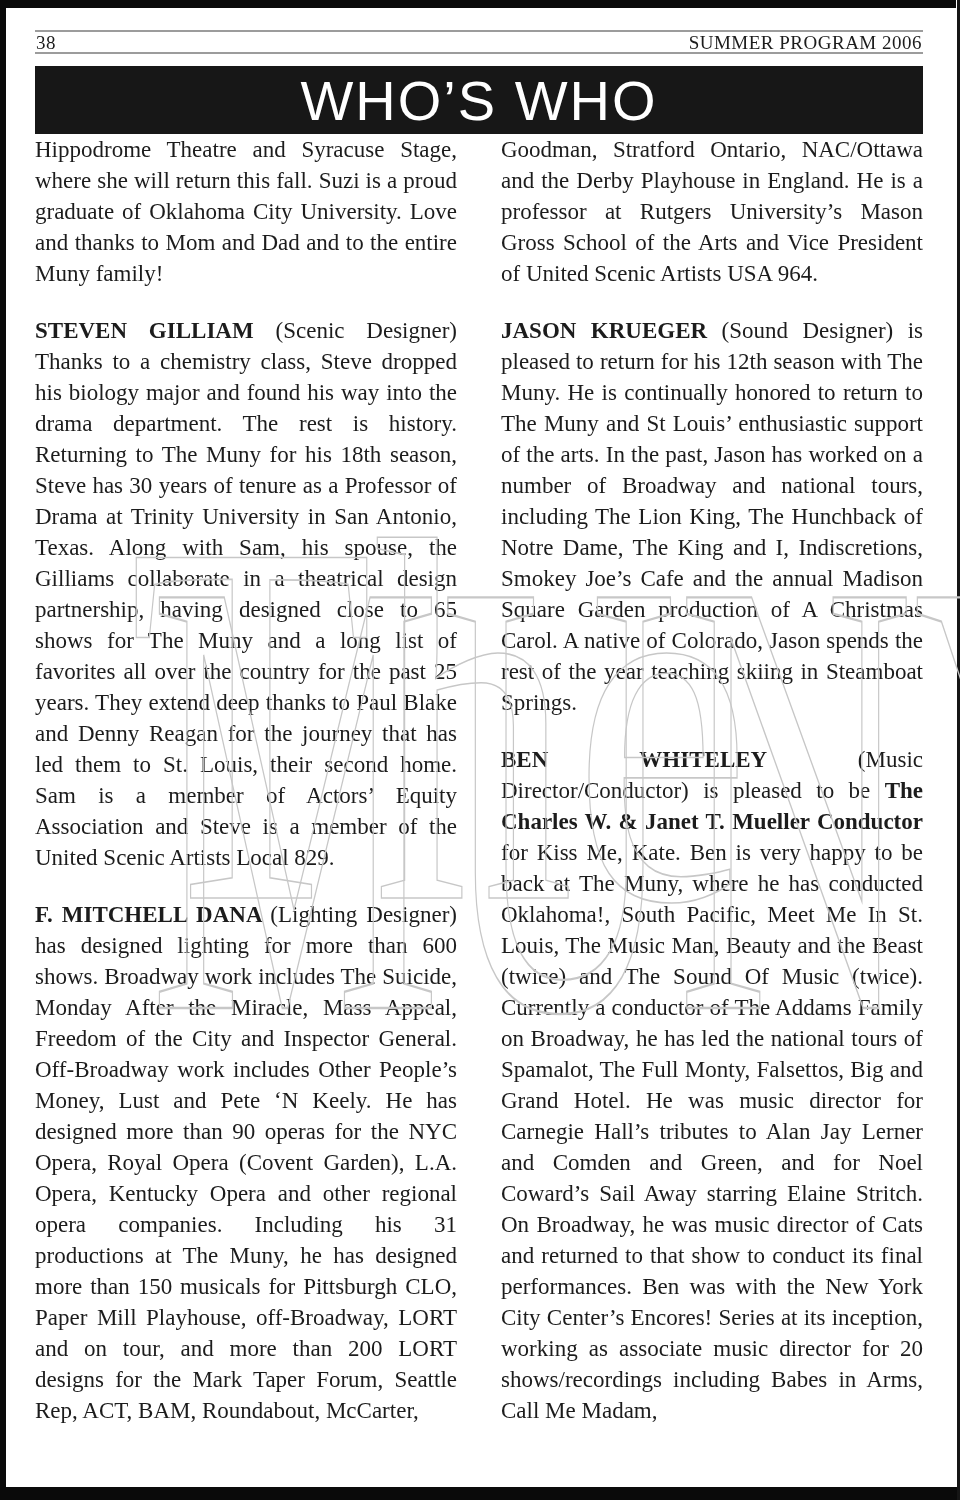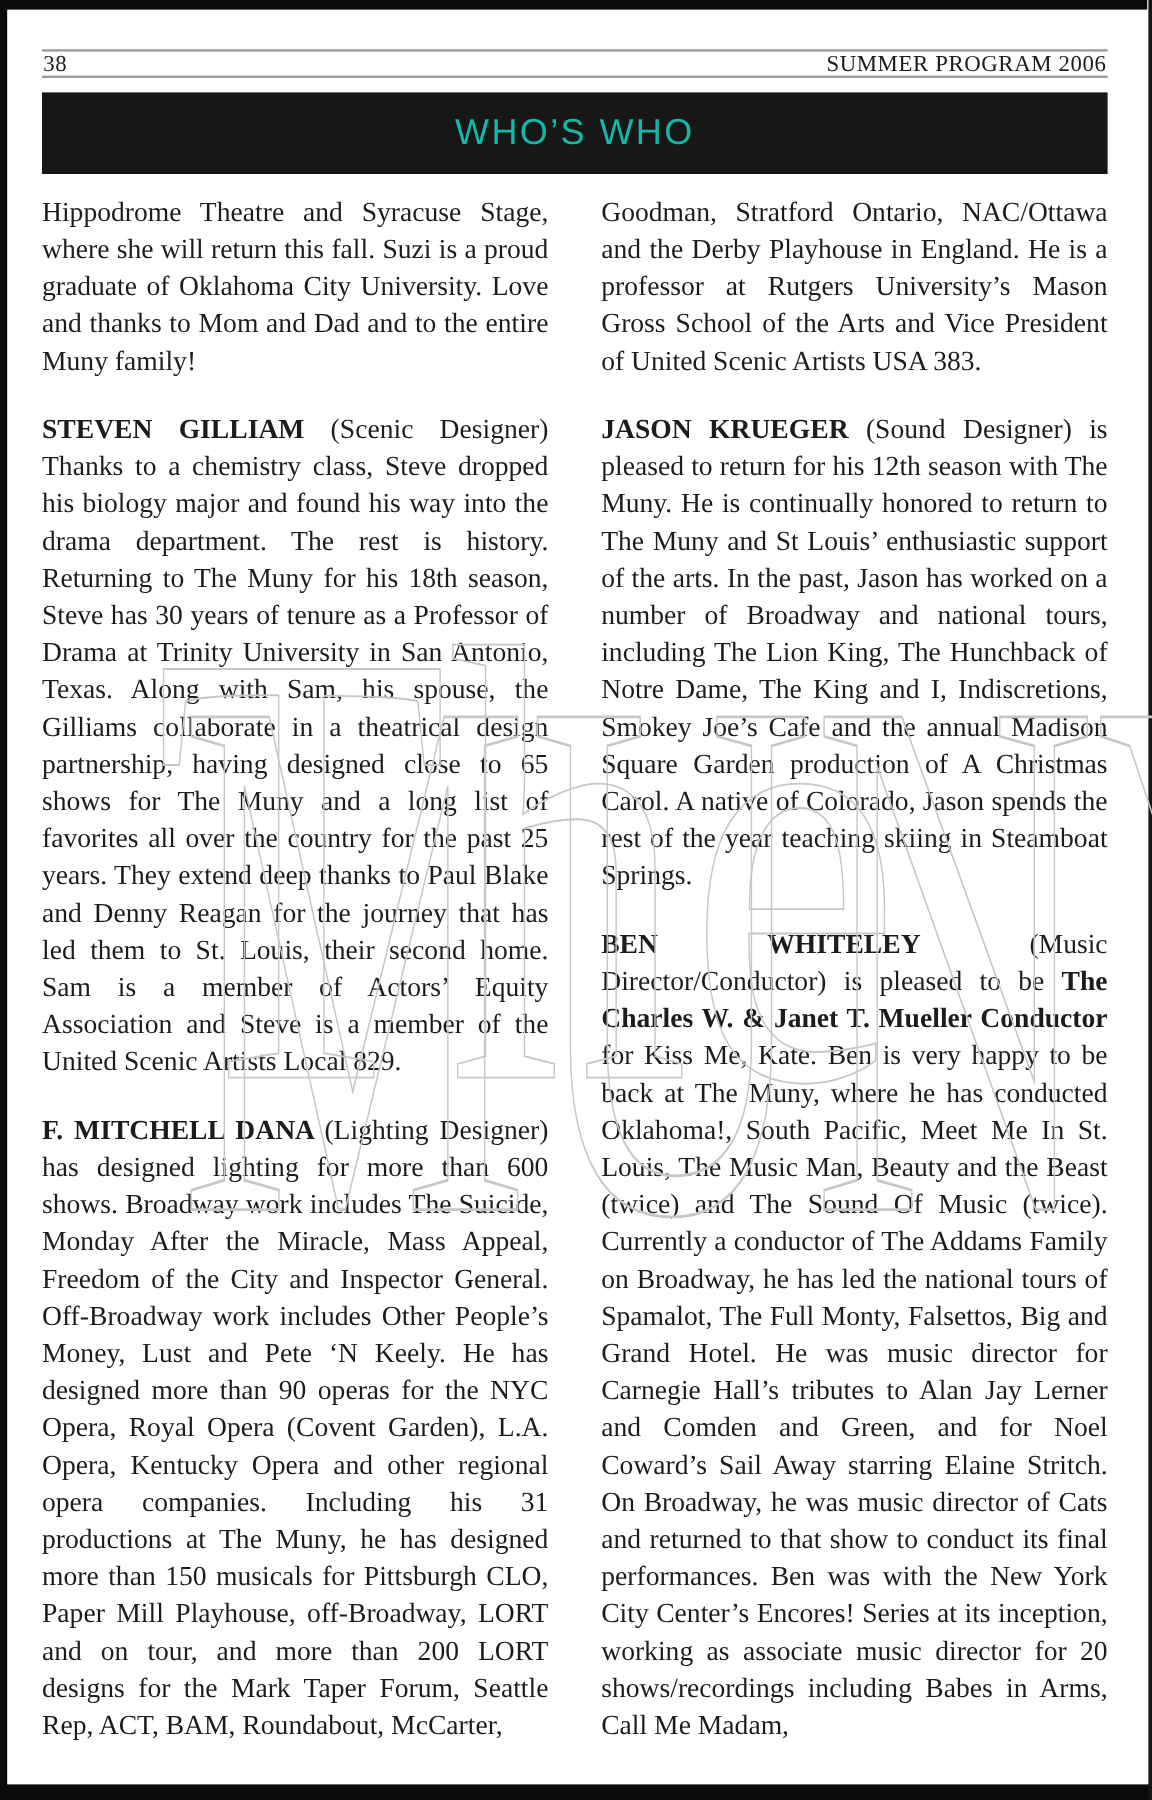--- a/index.html
+++ b/index.html
@@ -5,33 +5,33 @@
   html,body{margin:0;padding:0;background:#fff;overflow:hidden;}
   .page{position:relative;width:960px;height:1500px;background:#ffffff;
         font-family:"Liberation Serif",serif;color:#1c1c1c;overflow:hidden;}
   
   .edge{position:absolute;background:#0a0a0a;}
   .edge-top{top:0;left:0;width:956px;height:8px;}
   .edge-left{top:0;left:0;width:6px;height:1500px;}
   .edge-bottom{bottom:0;left:0;width:960px;height:13px;}
   .edge-right{top:0;right:0;width:3px;height:1500px;background:#151515;}
 
-  .content{position:absolute;left:35px;top:41px;width:888px;z-index:1;}
+  .content{position:absolute;left:35px;top:30px;width:888px;z-index:1;}
   .rule{height:2px;background:#9c9c9c;}
   .header-row{display:flex;justify-content:space-between;align-items:baseline;
               font-size:19px;line-height:19px;padding:1px 1px 0 1px;height:19px;}
   .page-number{letter-spacing:0.5px;}
   .issue-title{letter-spacing:0.5px;}
 
   .banner{margin-top:12px;background:#171717;height:68px;
           display:flex;align-items:center;justify-content:center;}
-  .banner-title{color:#14b8a6;font-family:"Liberation Sans",sans-serif;
-                font-size:30px;letter-spacing:2px;font-weight:400;}
+  .banner-title{color:#ffffff;font-family:"Liberation Sans",sans-serif;
+                font-size:56px;letter-spacing:2px;font-weight:400;}
 
-  .cols{display:flex;gap:44px;margin-top:16px;}
+  .cols{display:flex;gap:44px;margin-top:0;}
   .col{width:429px;text-align:justify;font-size:23px;line-height:31px;
        text-justify:inter-word;}
   p.bio{margin:0 0 26px 0;}
   p.bio:last-child{margin-bottom:0;}
   .b{font-weight:bold;}
   .i{}
 
   .watermark{position:absolute;left:0;top:0;width:960px;height:1500px;
              pointer-events:none;z-index:2;}
   .watermark text{fill:none;stroke:#c7c7c7;stroke-width:1.2px;
@@ -64,21 +64,21 @@
       <span class="banner-title">WHO’S WHO</span>
     </div>
 
     <div class="cols">
       <div class="col">
           <p class="bio"><span>Hippodrome Theatre and Syracuse Stage, where she will return this fall. Suzi is a proud graduate of Oklahoma City University. Love and thanks to Mom and Dad and to the entire Muny family!</span></p>
           <p class="bio"><span class="b">STEVEN GILLIAM </span><span class="i">(Scenic Designer) </span><span>Thanks to a chemistry class, Steve dropped his biology major and found his way into the drama department. The rest is history. Returning to The Muny for his 18th season, Steve has 30 years of tenure as a Professor of Drama at Trinity University in San Antonio, Texas. Along with Sam, his spouse, the Gilliams collaborate in a theatrical design partnership, having designed close to 65 shows for The Muny and a long list of favorites all over the country for the past 25 years. They extend deep thanks to Paul Blake and Denny Reagan for the journey that has led them to St. Louis, their second home. Sam is a member of Actors’ Equity Association and Steve is a member of the United Scenic Artists Local 829.</span></p>
           <p class="bio"><span class="b">F. MITCHELL DANA </span><span class="i">(Lighting Designer) </span><span>has designed lighting for more than 600 shows. Broadway work includes </span><span class="i">The Suicide, Monday After the Miracle, Mass Appeal, Freedom of the City </span><span>and </span><span class="i">Inspector General</span><span>. Off-Broadway work includes </span><span class="i">Other People’s Money, Lust </span><span>and </span><span class="i">Pete ‘N Keely.</span><span> He has designed more than 90 operas for the NYC Opera, Royal Opera (Covent Garden), L.A. Opera, Kentucky Opera and other regional opera companies. Including his 31 productions at The Muny, he has designed more than 150 musicals for Pittsburgh CLO, Paper Mill Playhouse, off-Broadway, LORT and on tour, and more than 200 LORT designs for the Mark Taper Forum, Seattle Rep, ACT, BAM, Roundabout, McCarter,</span></p>
         </div>
       <div class="col">
-          <p class="bio"><span>Goodman, Stratford Ontario, NAC/Ottawa and the Derby Playhouse in England. He is a professor at Rutgers University’s Mason Gross School of the Arts and Vice President of United Scenic Artists USA 383.</span></p>
+          <p class="bio"><span>Goodman, Stratford Ontario, NAC/Ottawa and the Derby Playhouse in England. He is a professor at Rutgers University’s Mason Gross School of the Arts and Vice President of United Scenic Artists USA 964.</span></p>
           <p class="bio"><span class="b">JASON KRUEGER </span><span class="i">(Sound Designer) </span><span>is pleased to return for his 12th season with The Muny. He is continually honored to return to The Muny and St Louis’ enthusiastic support of the arts. In the past, Jason has worked on a number of Broadway and national tours, including </span><span class="i">The Lion King, The Hunchback of Notre Dame, The King and I, Indiscretions, Smokey Joe’s Cafe </span><span>and the annual Madison Square Garden production of </span><span class="i">A Christmas Carol</span><span>. A native of Colorado, Jason spends the rest of the year teaching skiing in Steamboat Springs.</span></p>
           <p class="bio"><span class="b">BEN WHITELEY </span><span class="i">(Music Director/Conductor) </span><span>is pleased to be </span><span class="b">The Charles W. &amp; Janet T. Mueller Conductor </span><span>for </span><span class="i">Kiss Me, Kate</span><span>. Ben is very happy to be back at The Muny, where he has conducted </span><span class="i">Oklahoma!</span><span>, </span><span class="i">South Pacific</span><span>, </span><span class="i">Meet Me In St. Louis</span><span>, </span><span class="i">The Music Man</span><span>, </span><span class="i">Beauty and the Beast</span><span> (twice) and </span><span class="i">The Sound Of Music</span><span> (twice). Currently a conductor of </span><span class="i">The Addams Family</span><span> on Broadway, he has led the national tours of </span><span class="i">Spamalot</span><span>, </span><span class="i">The Full Monty</span><span>, </span><span class="i">Falsettos</span><span>, </span><span class="i">Big</span><span> and </span><span class="i">Grand Hotel</span><span>. He was music director for Carnegie Hall’s tributes to Alan Jay Lerner and Comden and Green, and for Noel Coward’s </span><span class="i">Sail Away</span><span> starring Elaine Stritch. On Broadway, he was music director of </span><span class="i">Cats</span><span> and returned to that show to conduct its final performances. Ben was with the New York City Center’s Encores! Series at its inception, working as associate music director for 20 shows/recordings including </span><span class="i">Babes in Arms</span><span>, </span><span class="i">Call Me Madam</span><span>,</span></p>
         </div>
     </div>
 
   </div>
 
   <svg class="watermark" viewBox="0 0 960 1500" preserveAspectRatio="none" aria-hidden="true">
     <text class="wm-the" x="440" y="0" text-anchor="middle" transform="translate(0,898) scale(1,1.3)">The</text>
     <text class="wm-muny" x="150" y="0" textLength="1000" lengthAdjust="spacingAndGlyphs" transform="translate(0,1008) scale(1,1.9)">MUNY</text>

